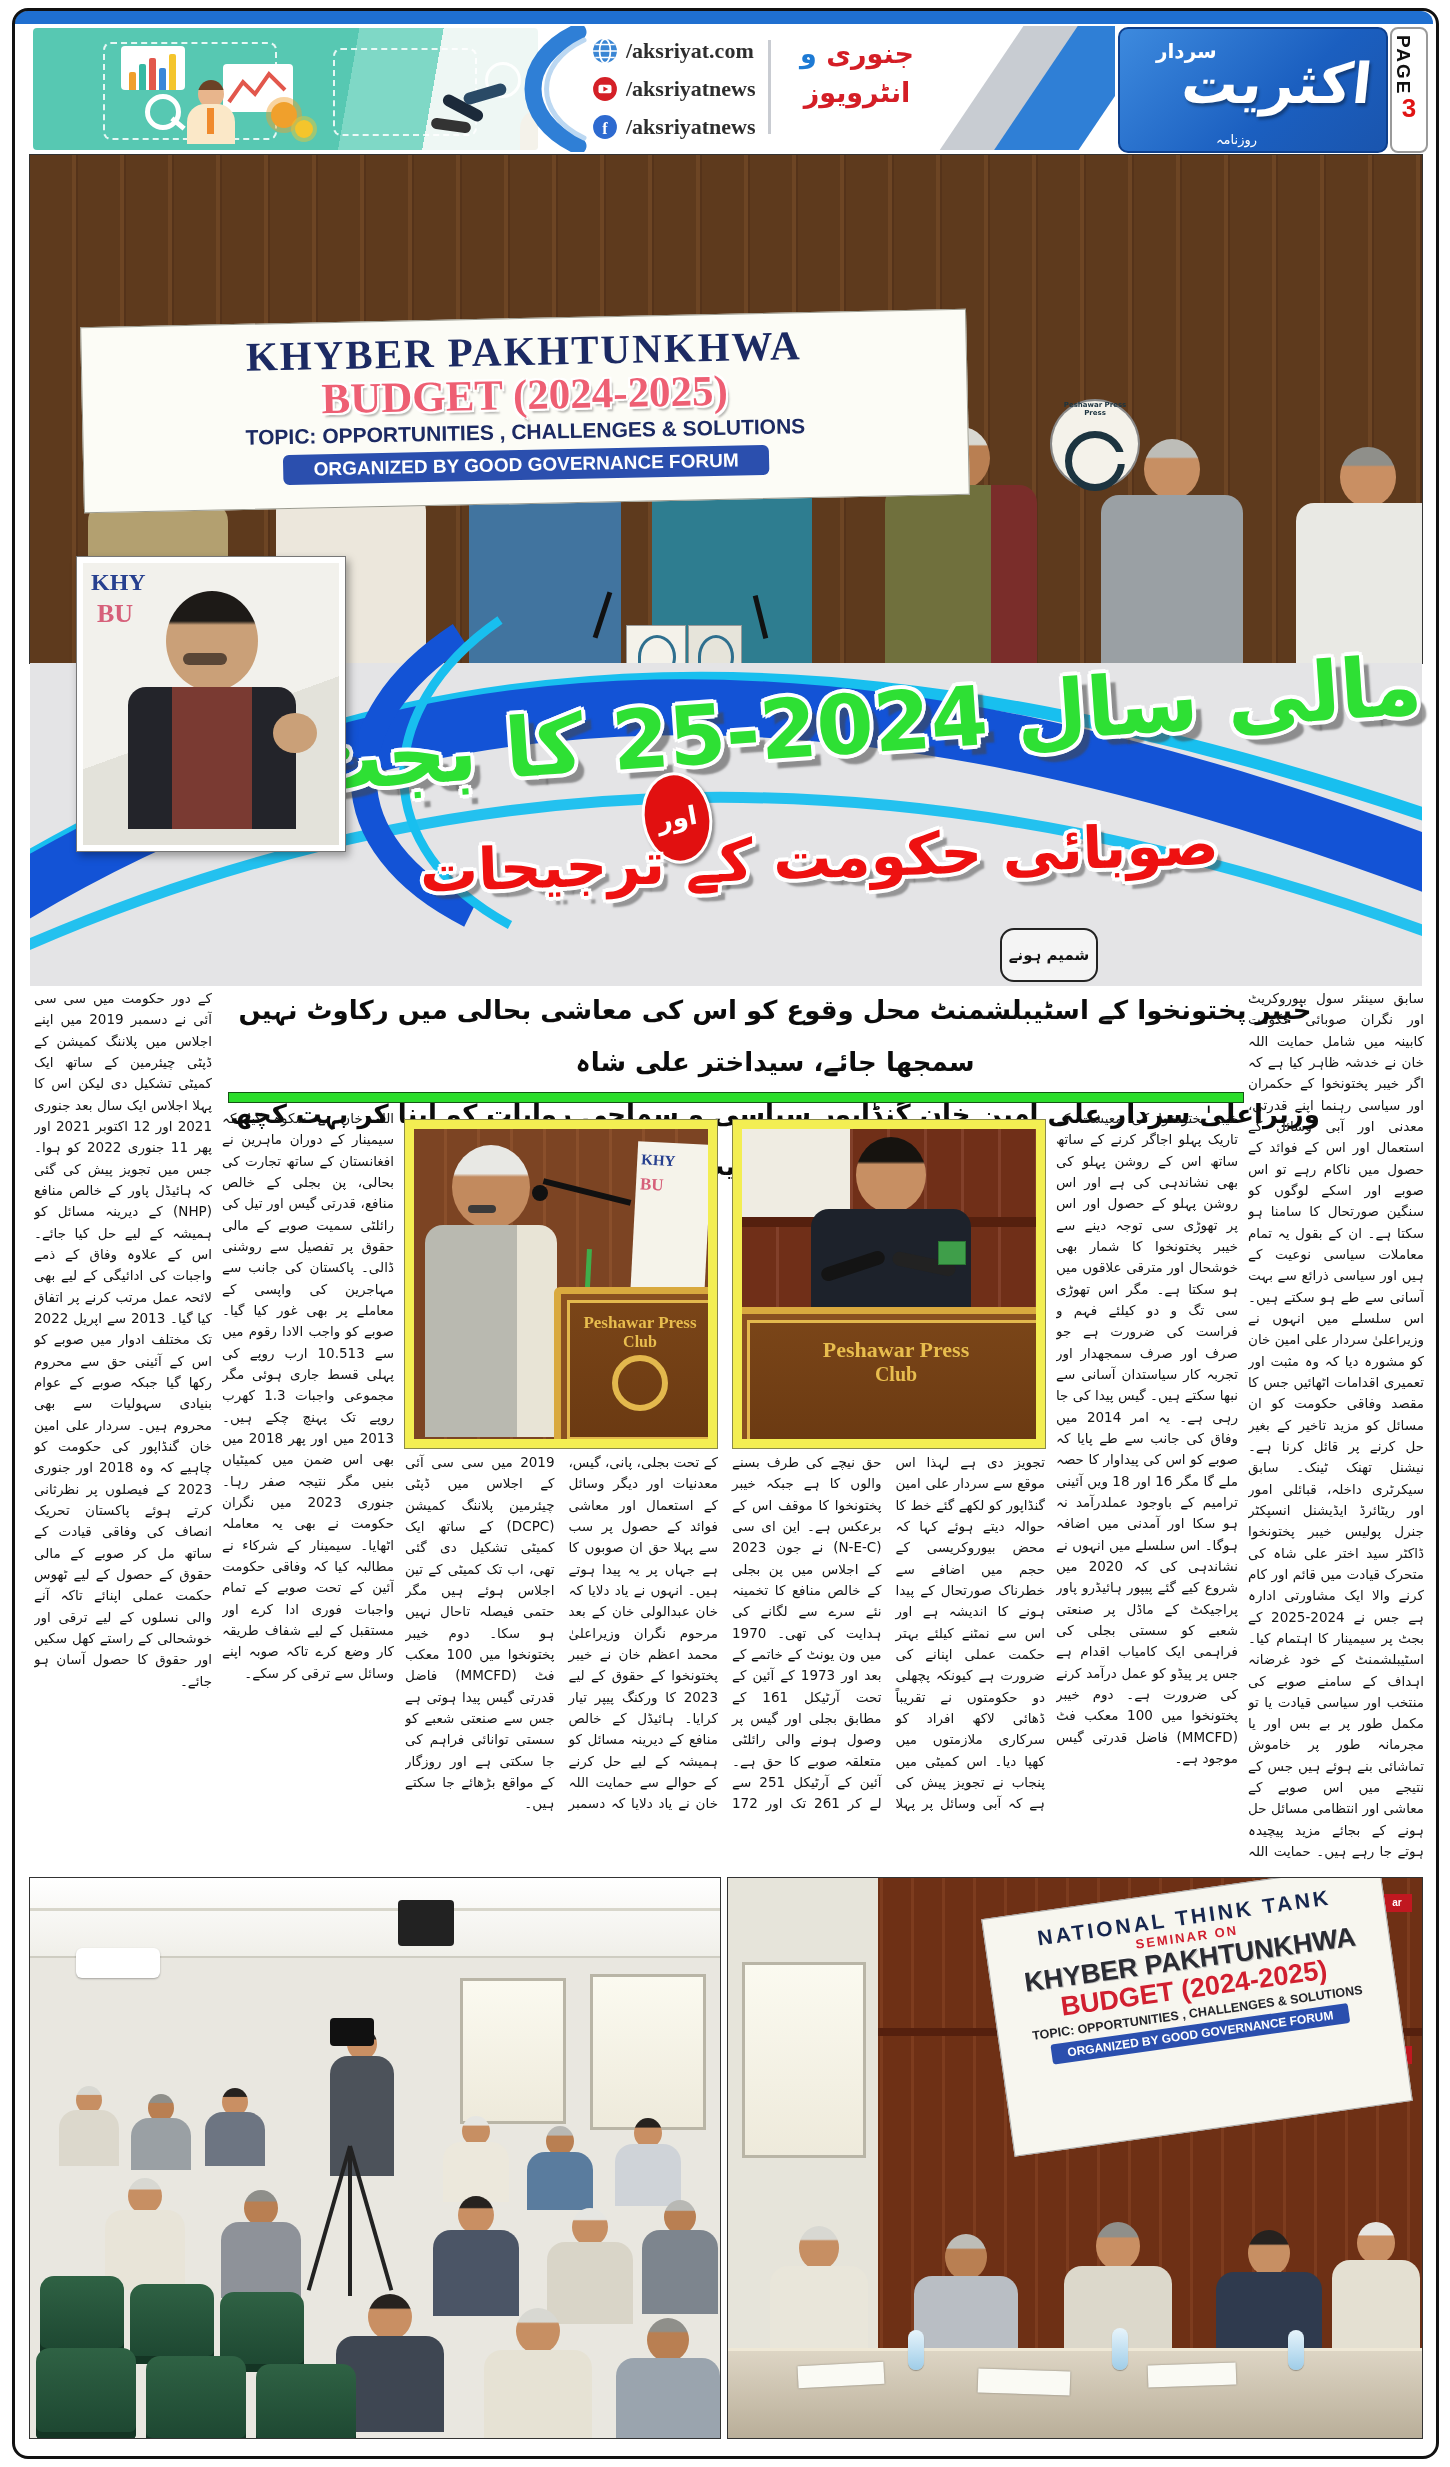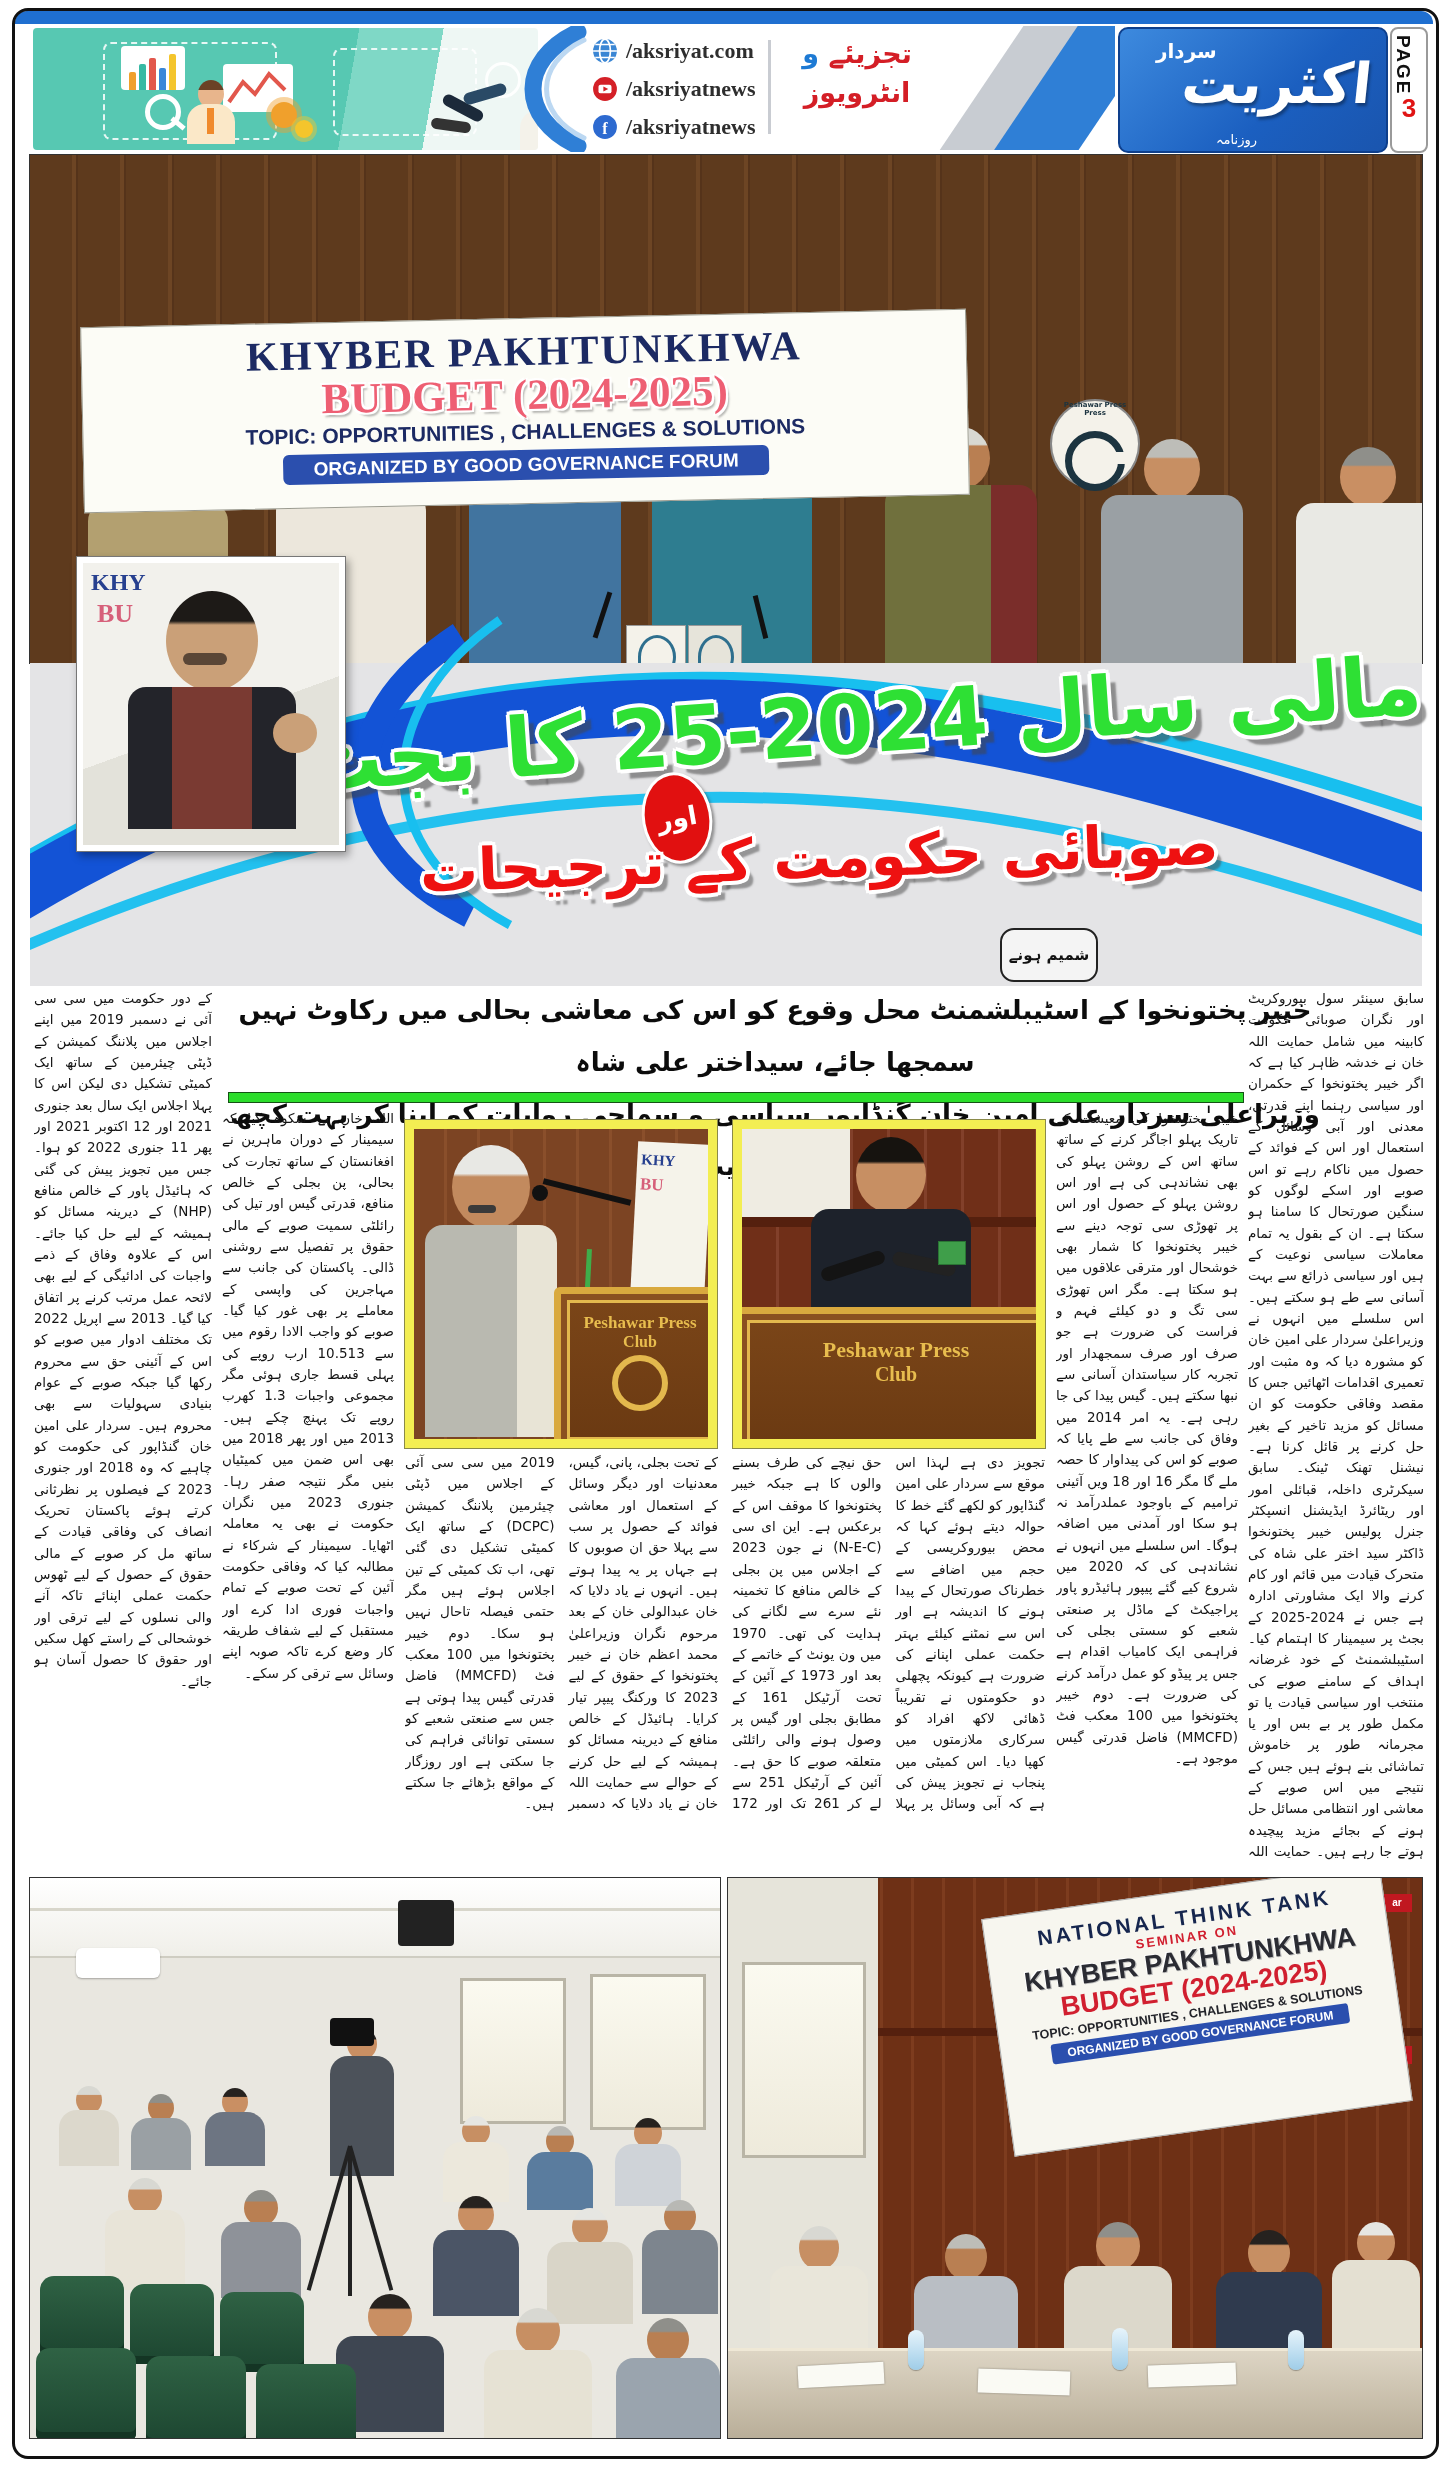--- a/index.html
+++ b/index.html
@@ -175,21 +175,21 @@
             <circle cx="12" cy="12" r="11" fill="#2d6ad0"></circle>
             <text x="12" y="18" text-anchor="middle" font-size="15" font-family="Liberation Serif, serif" font-weight="bold" fill="#fff">f</text>
           </svg>
         <span class="txt">/aksriyatnews</span>
       </div>
     </div>
 
     <div class="vdiv"></div>
 
     <div class="seclabel">
-      <div><span>تجزیئے</span>
+      <div><span>جنوری</span>
         <span class="blue">و</span></div>
       <div>انٹرویوز</div>
     </div>
 
     <div class="diagsw">
       <div class="abs" style="left:40px;top:-30px;width:54px;height:220px;background:#c8ccd2;transform:rotate(34deg);"></div>
       <div class="abs" style="left:96px;top:-30px;width:70px;height:220px;background:#2f7fd6;transform:rotate(34deg);"></div>
     </div>
 
     <div class="masthead">

